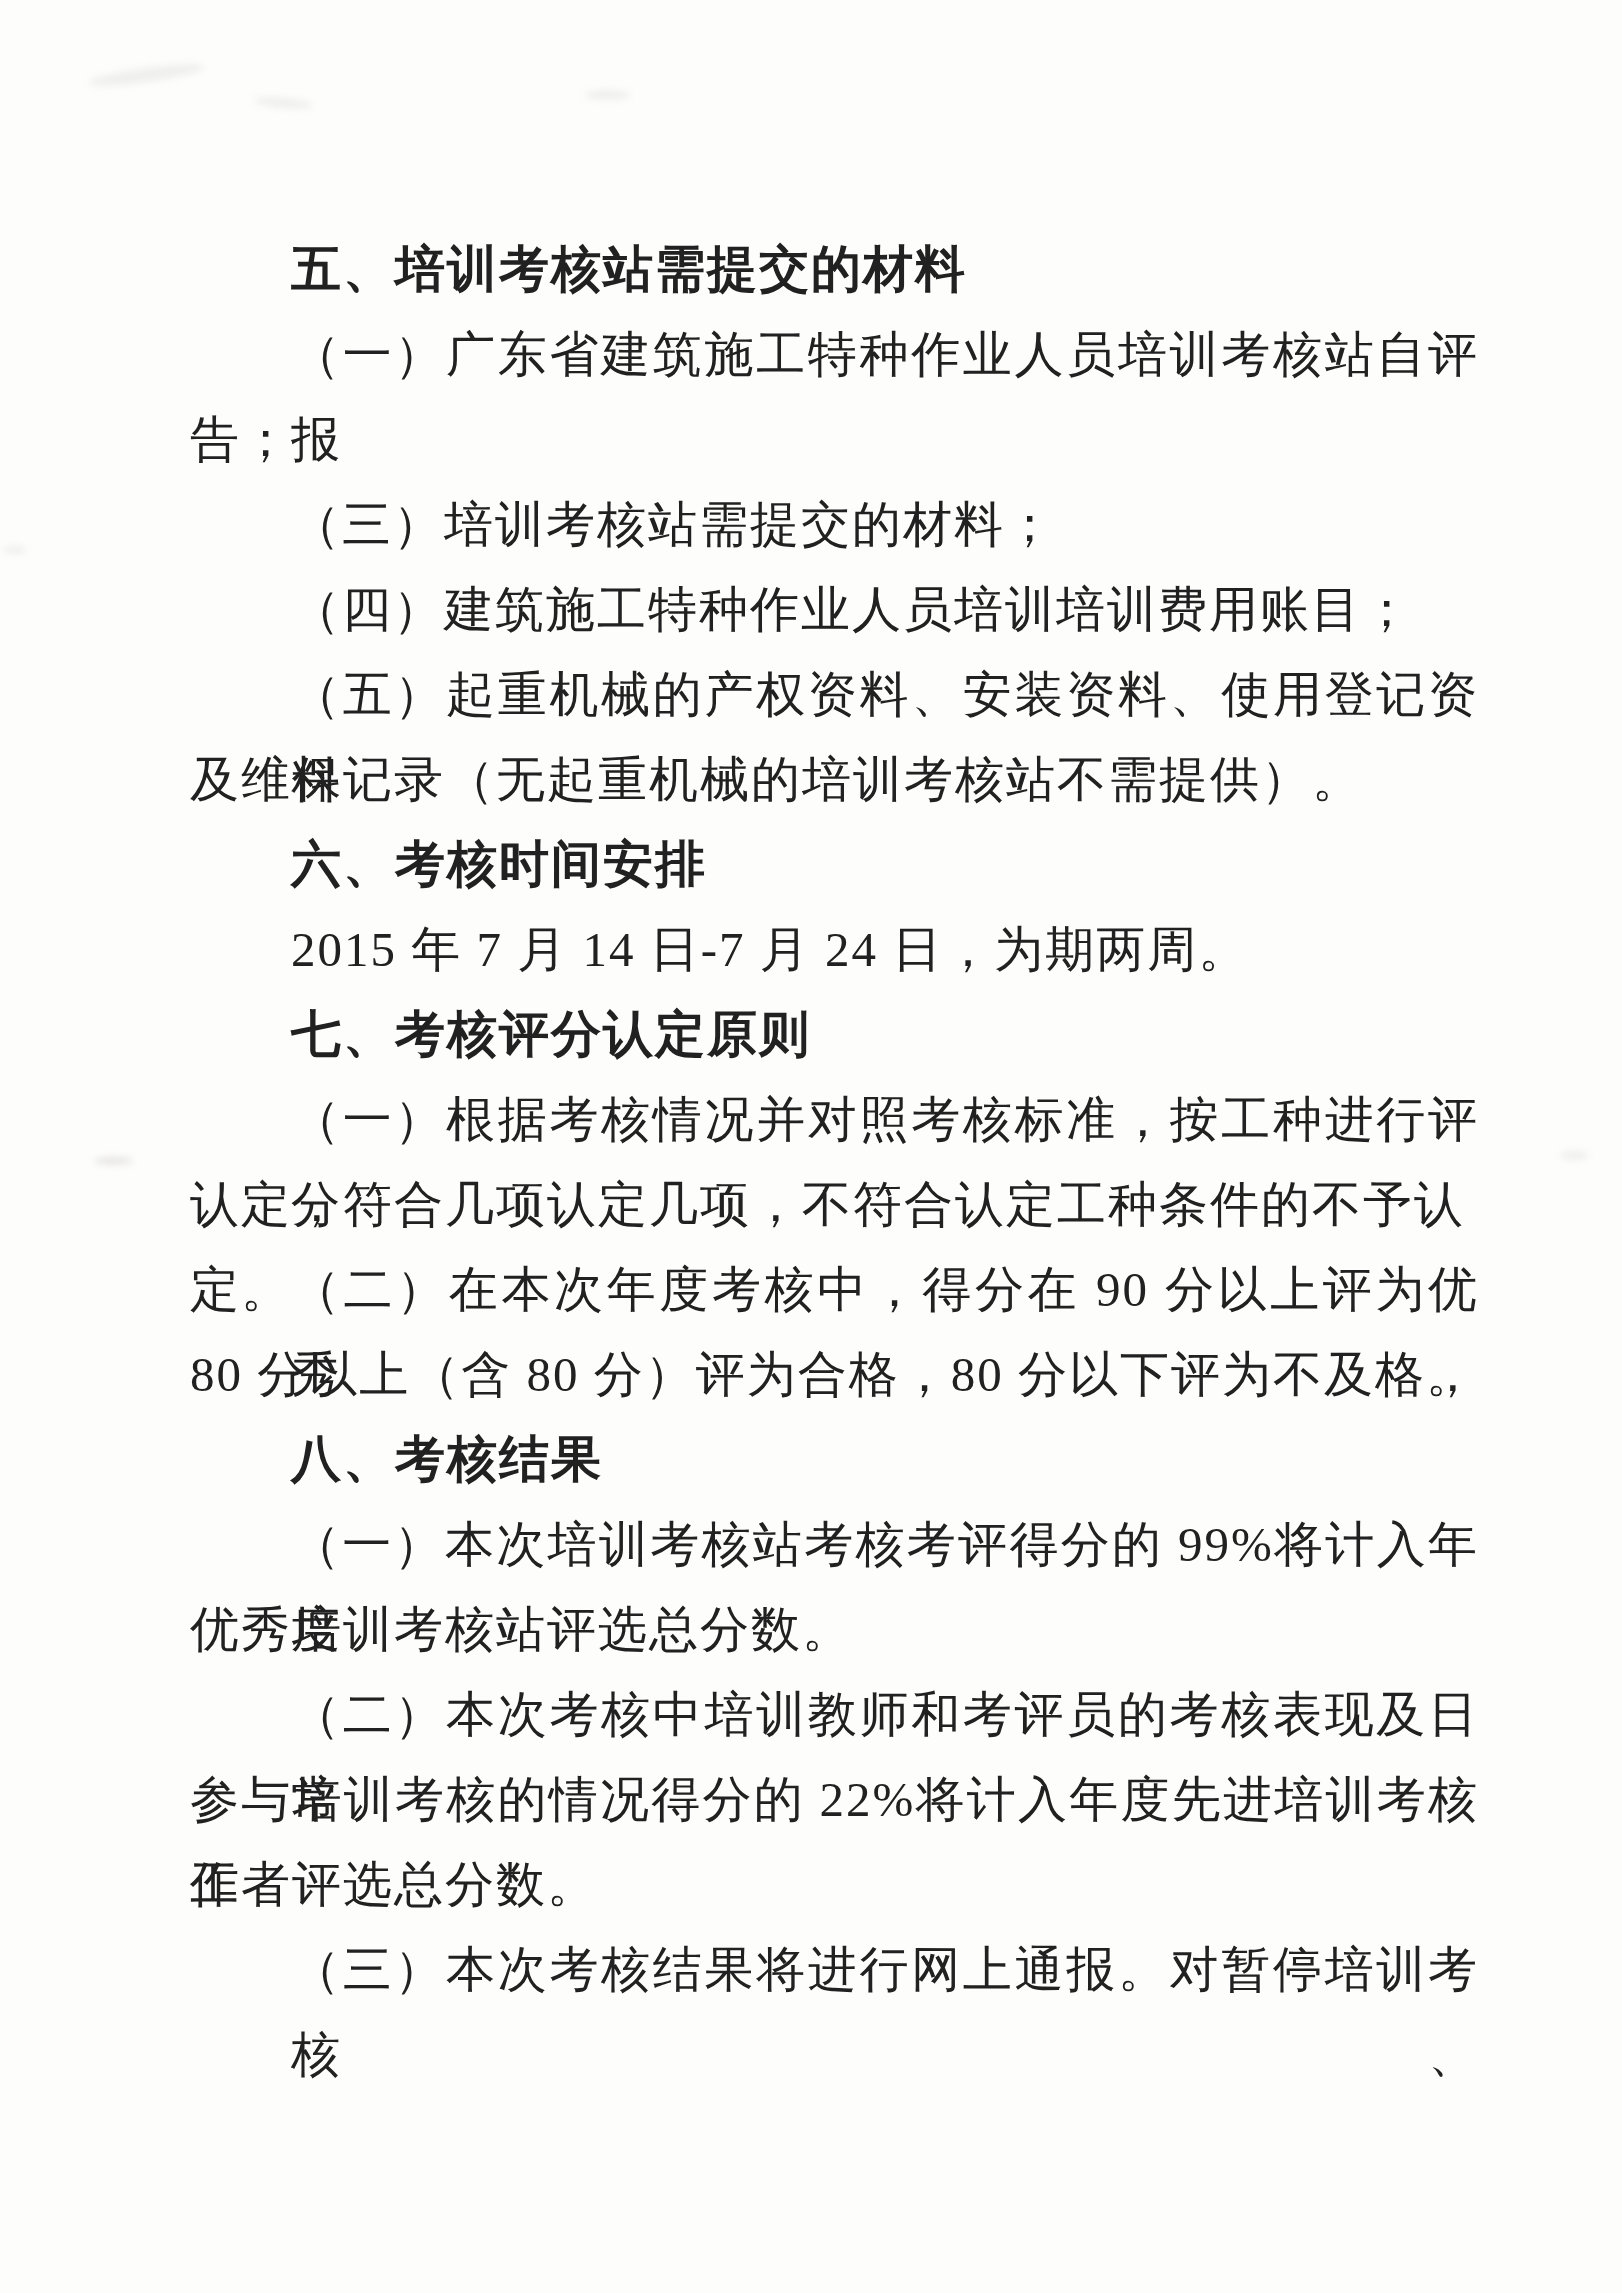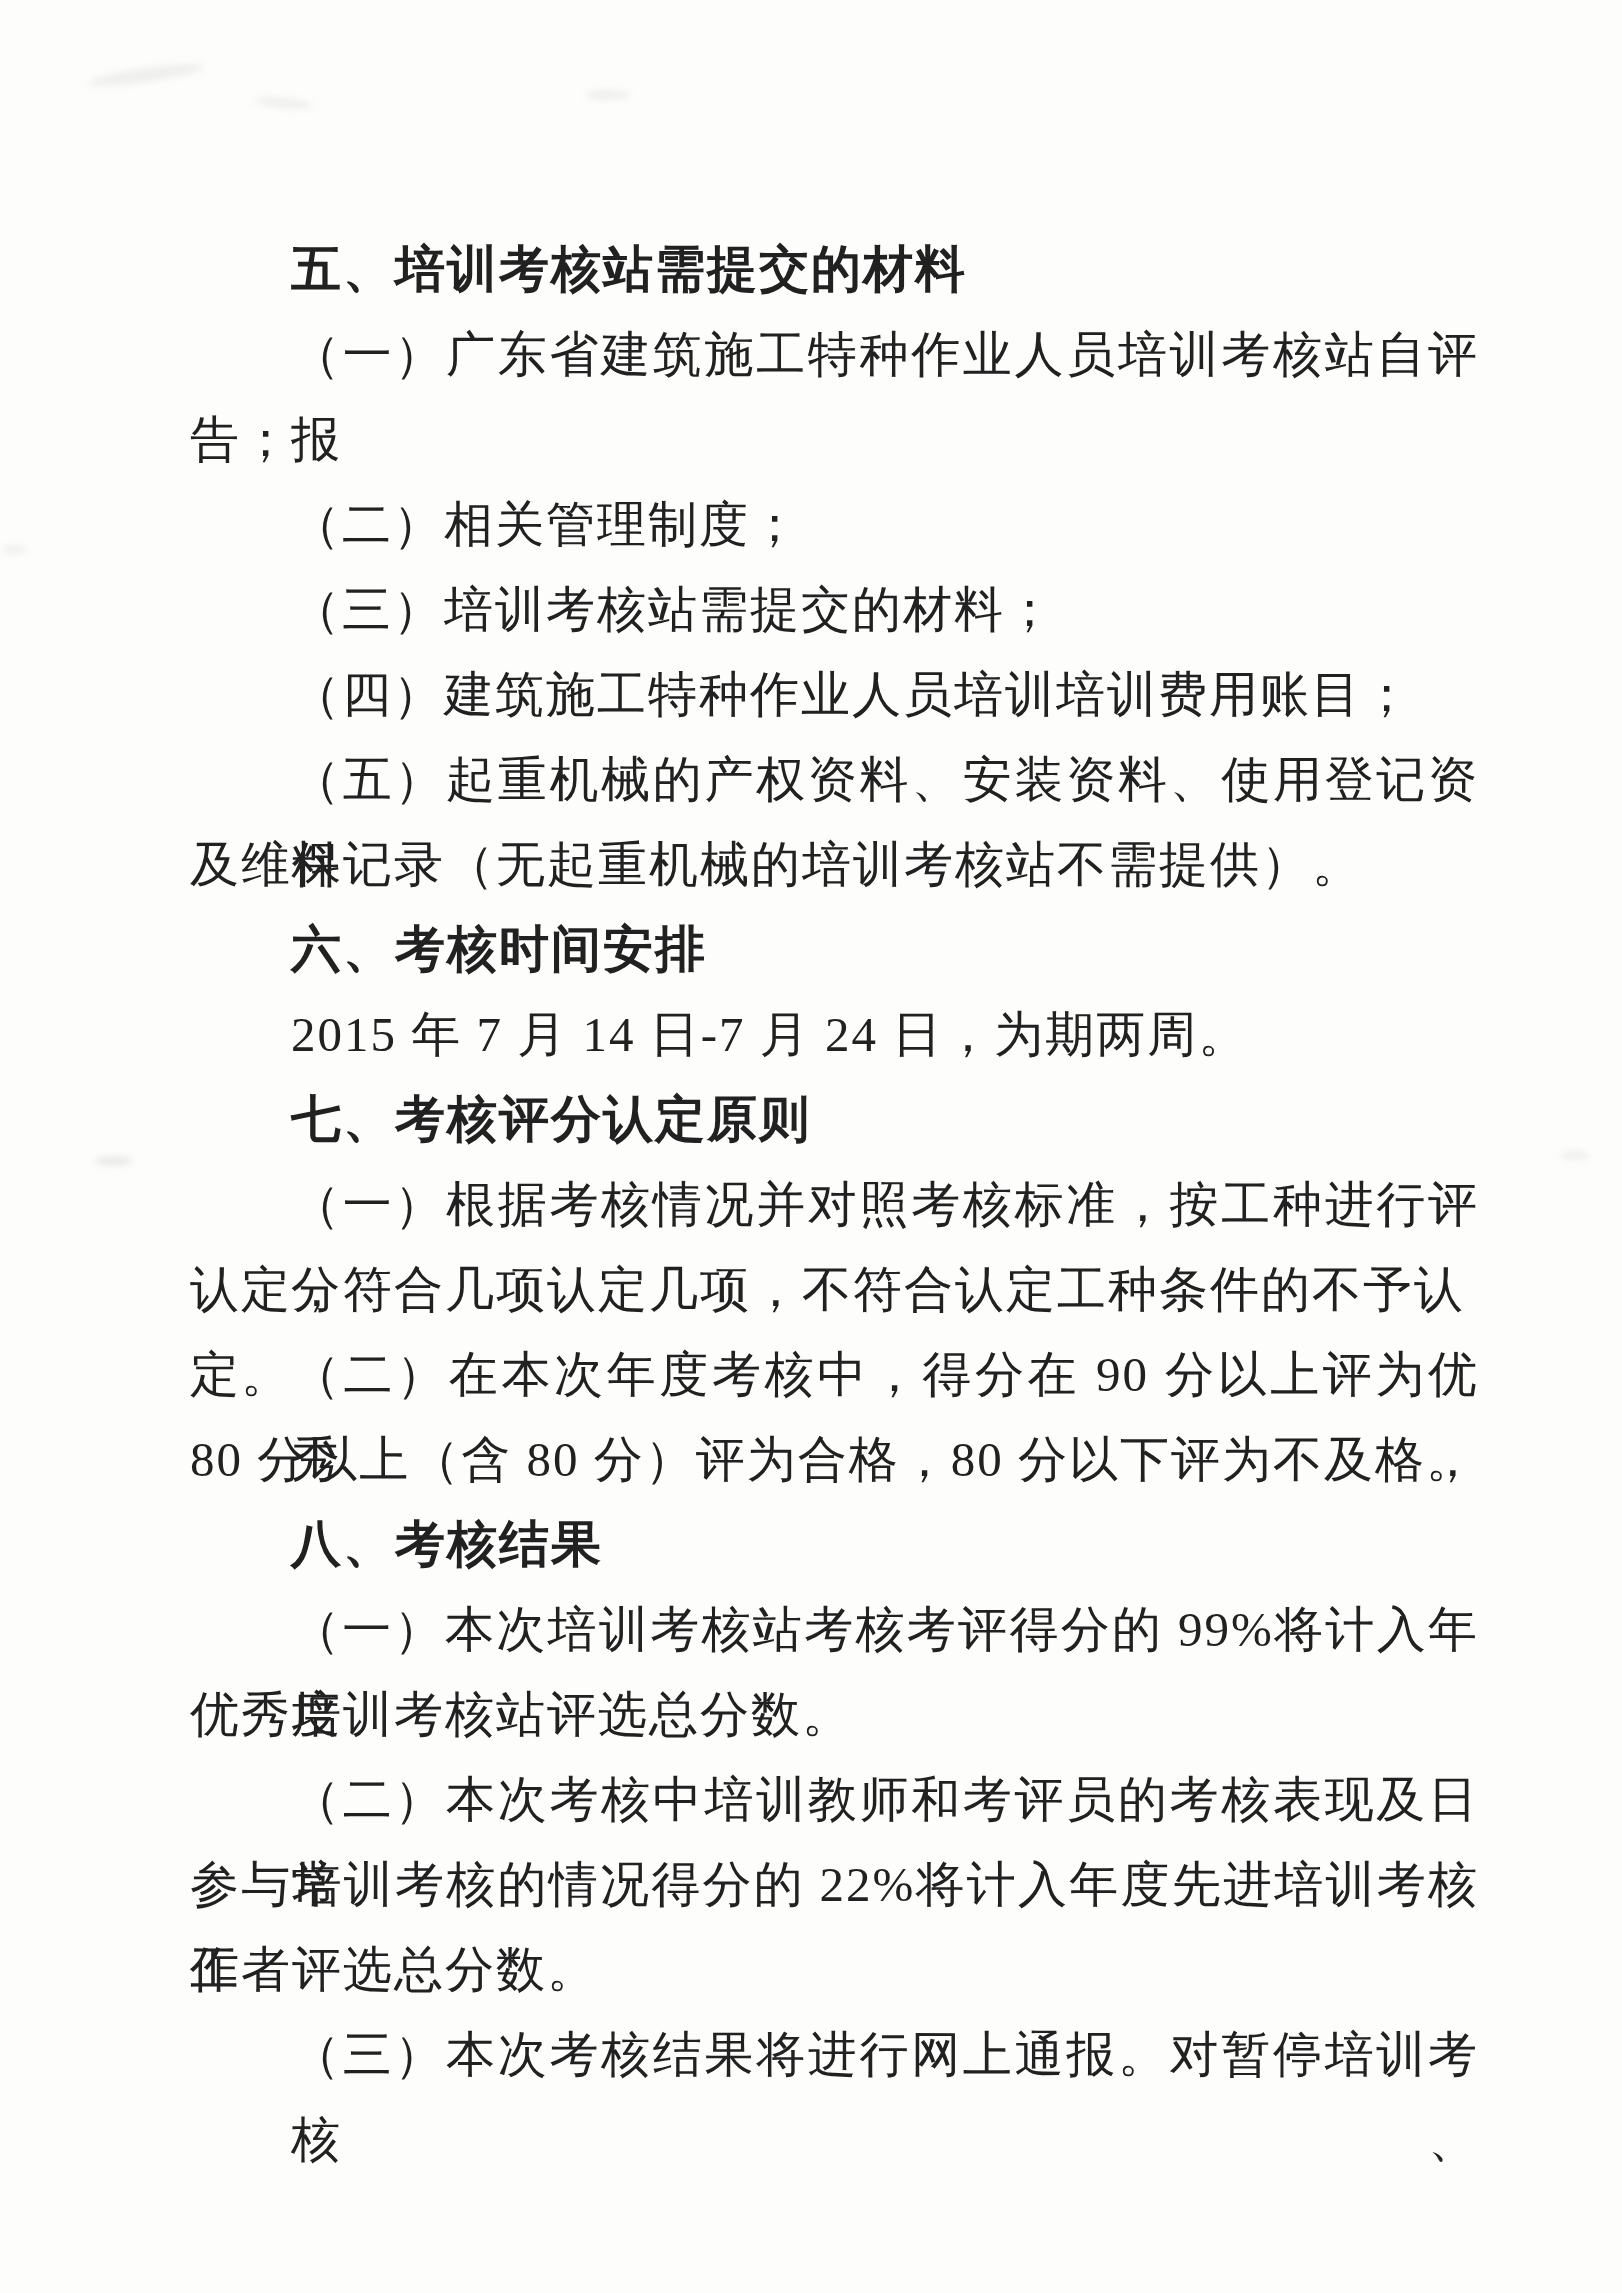--- a/index.html
+++ b/index.html
@@ -65,21 +65,20 @@
   <div class="artifact a2"></div>
   <div class="artifact a3"></div>
   <div class="artifact a4"></div>
   <div class="artifact a5"></div>
   <div class="artifact a6"></div>
 
   <div class="content">
     <div class="line heading indent">五、培训考核站需提交的材料</div>
     <div class="line indent justify">（一）广东省建筑施工特种作业人员培训考核站自评报</div>
     <div class="line">告；</div>
-    <div class="line indent">（二）相关管理制度；</div>
     <div class="line indent">（三）培训考核站需提交的材料；</div>
     <div class="line indent">（四）建筑施工特种作业人员培训培训费用账目；</div>
     <div class="line indent justify">（五）起重机械的产权资料、安装资料、使用登记资料</div>
     <div class="line">及维保记录（无起重机械的培训考核站不需提供）。</div>
     <div class="line heading indent">六、考核时间安排</div>
     <div class="line indent">2015 年 7 月 14 日-7 月 24 日，为期两周。</div>
     <div class="line heading indent">七、考核评分认定原则</div>
     <div class="line indent justify">（一）根据考核情况并对照考核标准，按工种进行评分</div>
     <div class="line">认定，符合几项认定几项，不符合认定工种条件的不予认定。</div>
     <div class="line indent justify">（二）在本次年度考核中，得分在 90 分以上评为优秀，</div>

